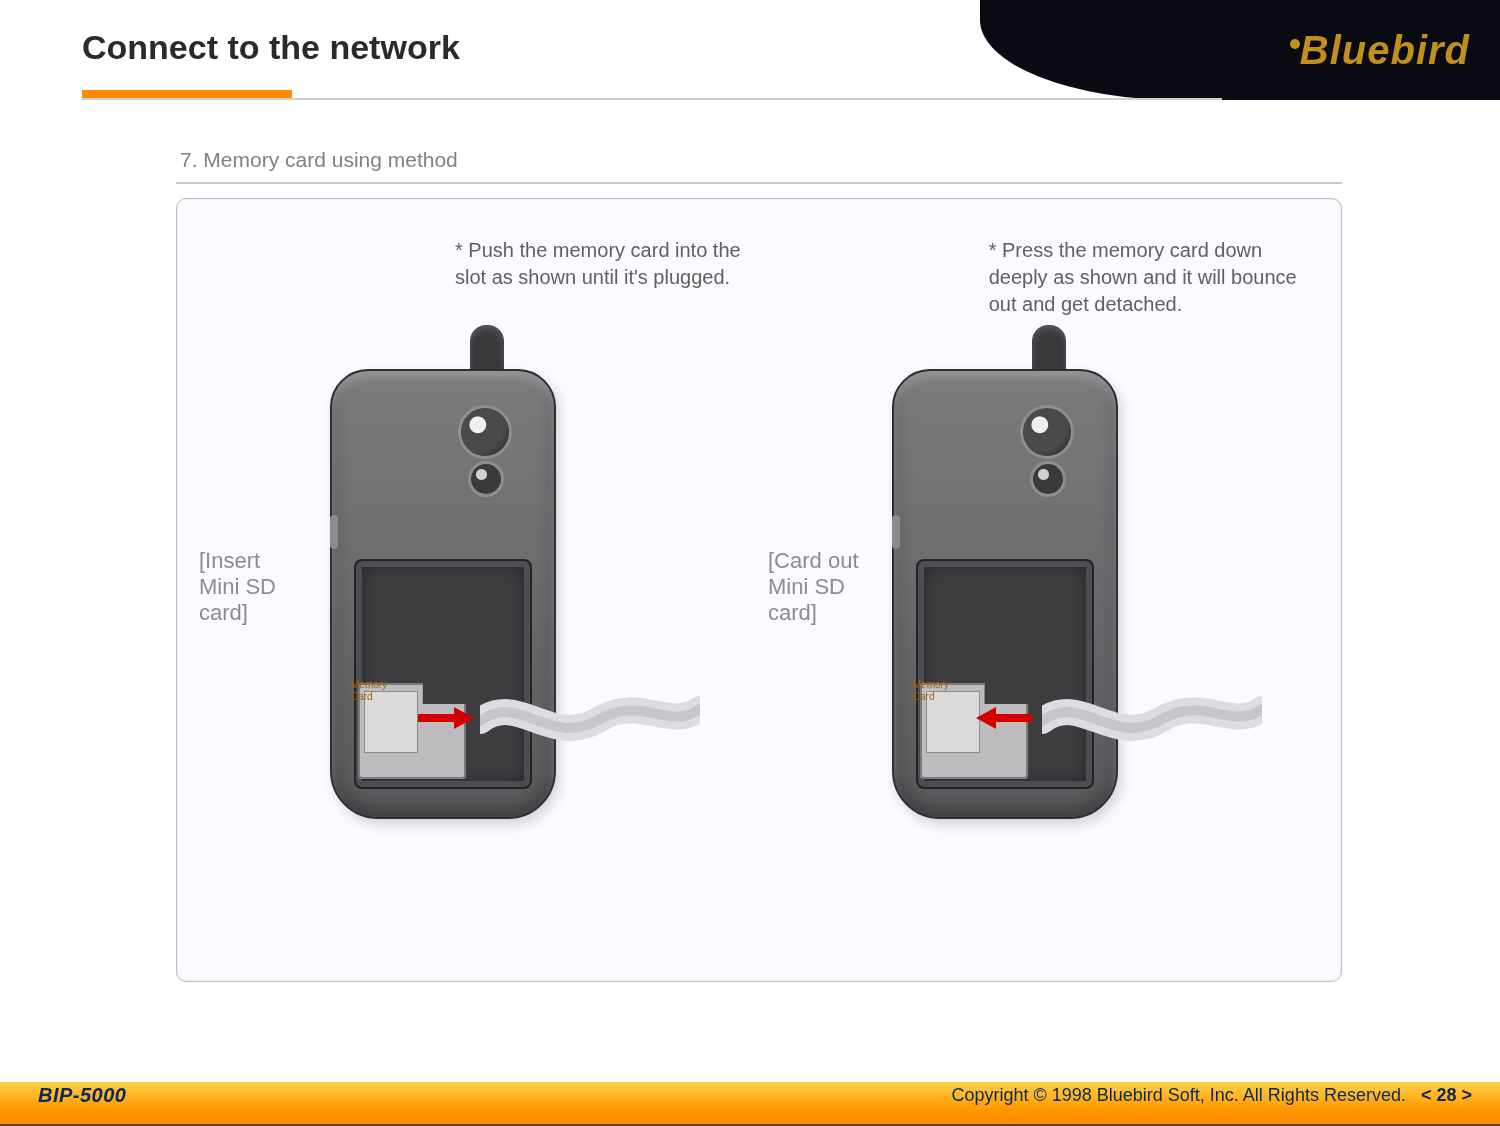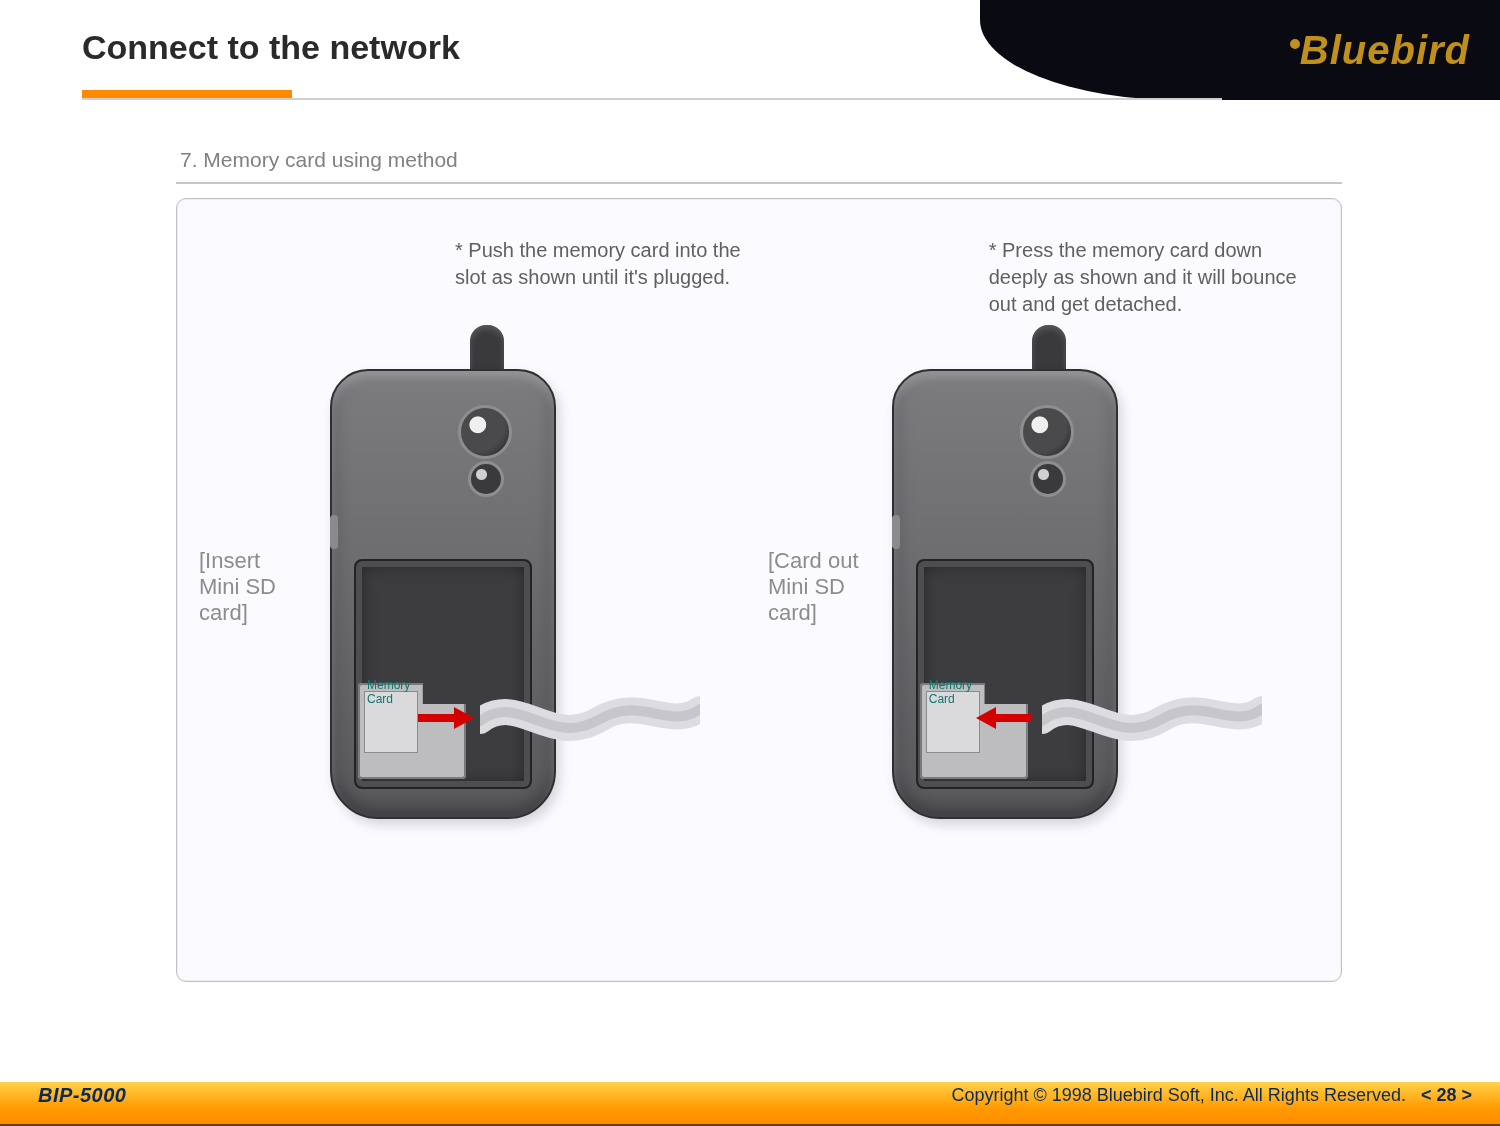--- a/index.html
+++ b/index.html
@@ -171,25 +171,24 @@
     box-shadow: inset 0 0 0 2px #7a7a7c;
   }
   .card-slot::after{
     content:"";
     position:absolute; left:6px; top:8px; width:52px; height:60px;
     background:#dadadc; border:1px solid #8b8b8d;
   }
   .mem-label {
     position: absolute;
     left: 51px; top: 354px;
-    font-size: 12px;
-    color: #0f766e;
+    font-size: 10px;
+    color: #a16207;
     line-height: 1.15;
     z-index: 3;
-    margin-left: 16px;
   }
   .arrow {
     position: absolute;
     top: 380px;
     z-index: 4;
   }
   .arrow svg { display:block; }
   .arrow.in  { left: 116px; }
   .arrow.out { left: 112px; }
   .cable {

